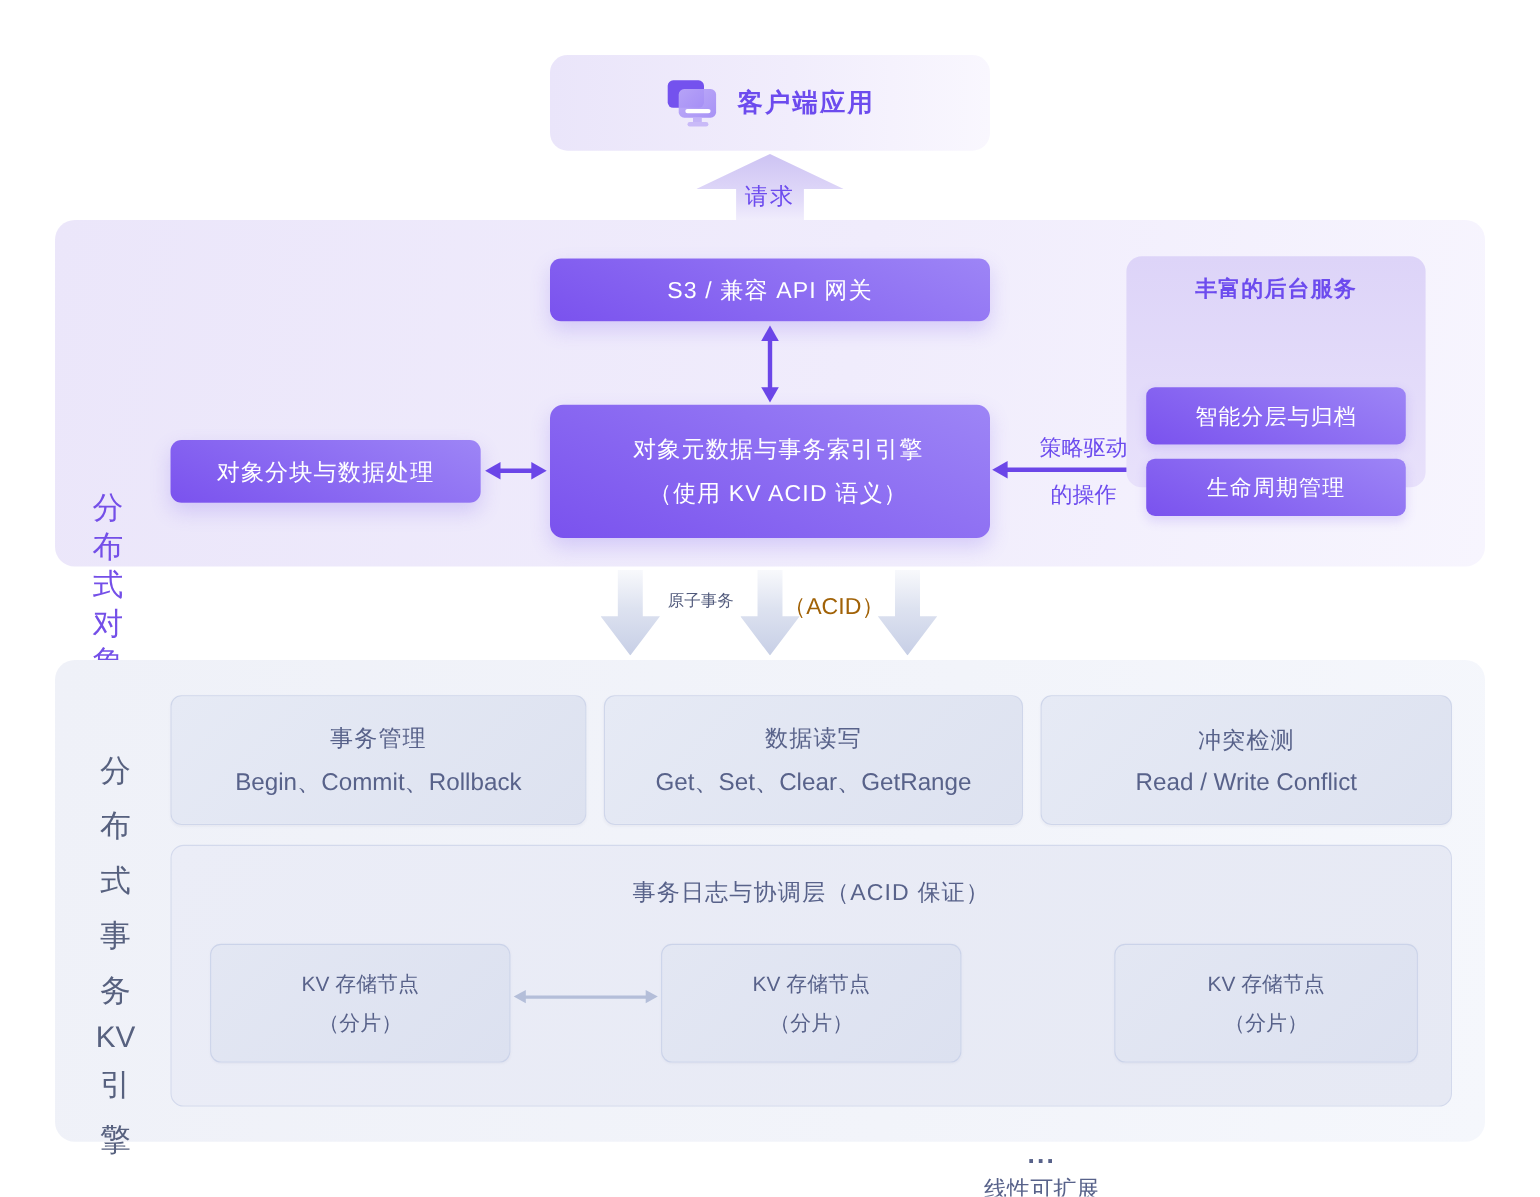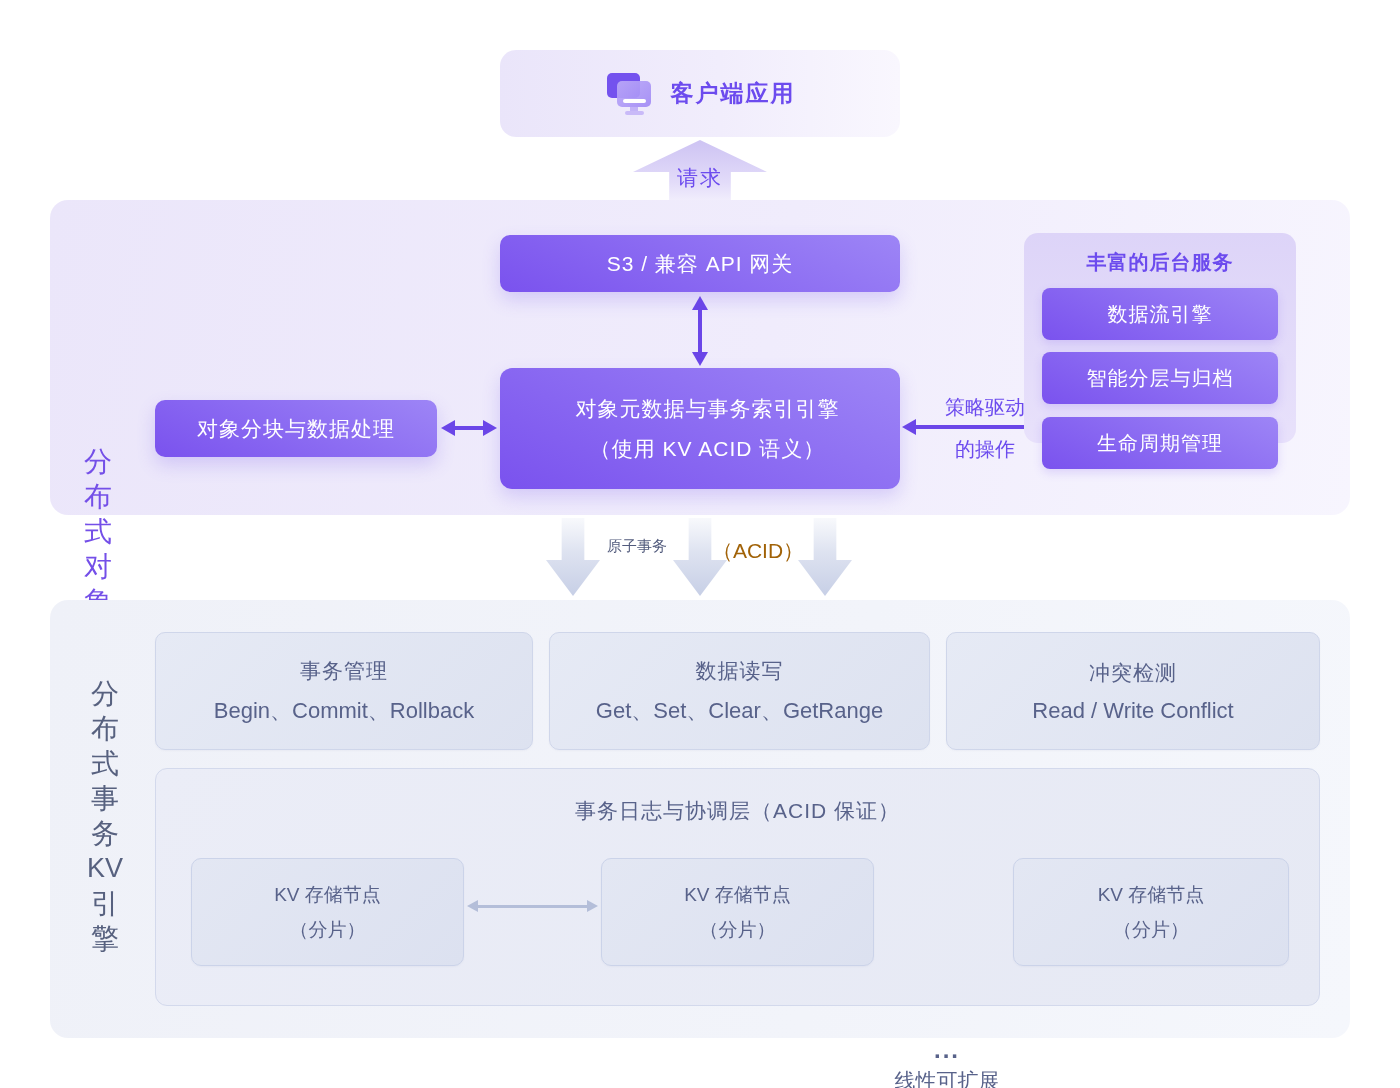--- a/index.html
+++ b/index.html
@@ -99,21 +99,21 @@
   .atomic-left { position:absolute; left:577px; top:537px; width:120px; text-align:center; color:#515a7c; font-size:15px; }
   .atomic-right { position:absolute; left:699px; top:537px; width:118px; text-align:center; color:#a16207; font-size:21px; }
 
   
   .kv-section {
     position:absolute; left:50px; top:600px; width:1300px; height:438px;
     border-radius:18px;
     background:linear-gradient(100deg,#eff1f8 0%,#f2f4fa 60%,#f5f7fc 100%);
   }
   .side-label-kv { position:absolute; left:33px; top:76px; width:44px; color:#57617f; font-size:28px; font-weight:500; text-align:center; }
-  .side-label-kv .stack { line-height:35px; word-break:break-all; }
+  .side-label-kv .stack { line-height:50px; word-break:break-all; }
   .side-label-kv .mid { line-height:35px; white-space:nowrap; font-size:27px; }
   .lbox {
     position:absolute; border-radius:10px;
     background:linear-gradient(135deg,#e6eaf5 0%,#dde2f0 100%);
     border:1.5px solid #cfd6ea;
     box-shadow:0 1px 2px rgba(90,100,140,0.05);
     color:#58628a; display:flex; flex-direction:column; align-items:center; justify-content:center;
   }
   .feature { top:32px; height:118px; gap:11px; }
   .feat1 { left:105px; width:378px; }
@@ -193,23 +193,20 @@
     <div class="dbl arrow-policy">
       <span class="head-w"></span>
         <span class="line-h"></span>
         <span class="head-e"></span>
     </div>
     <div class="policy-l1">策略驱动</div>
     <div class="policy-l2">的操作</div>
 
     <div class="services-panel">
       <div class="services-title">丰富的后台服务</div>
-      <div class="pbox svc svc1">
-        <span>数据流引擎</span>
-      </div>
       <div class="pbox svc svc2">
         <span>智能分层与归档</span>
       </div>
       <div class="pbox svc svc3">
         <span>生命周期管理</span>
       </div>
     </div>
   </div>
 
   <div class="down-arrow da1"></div>

